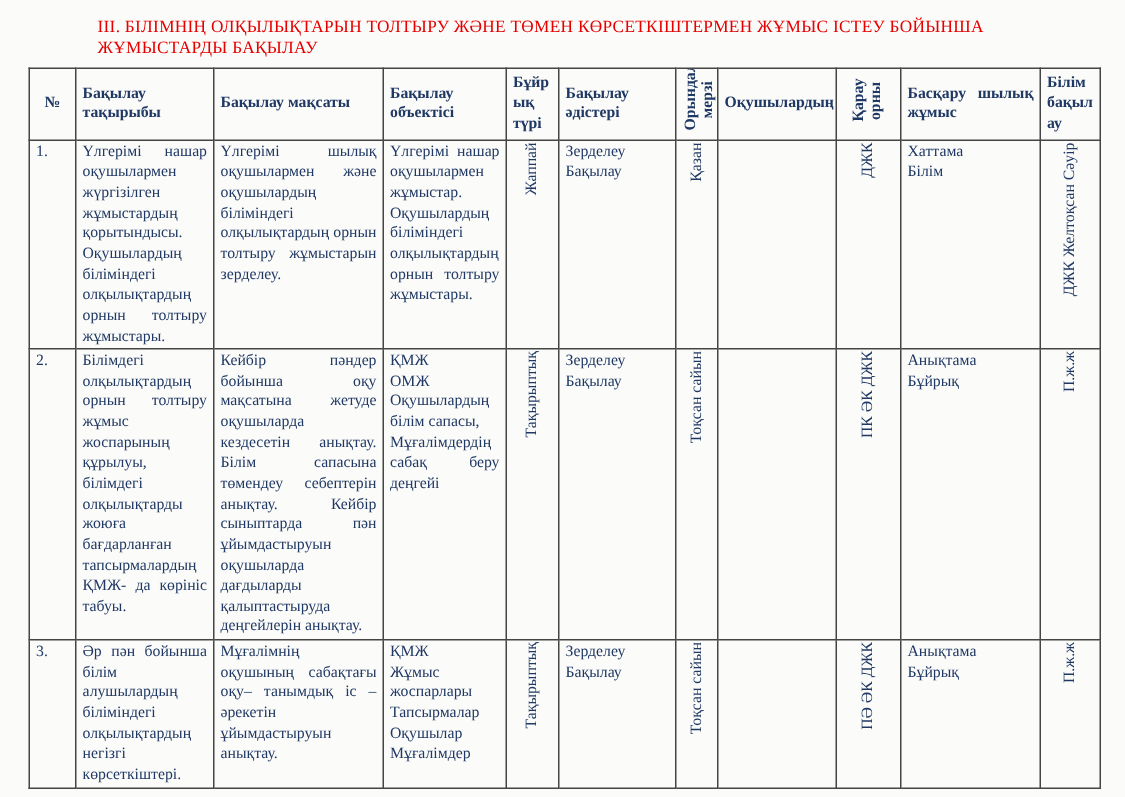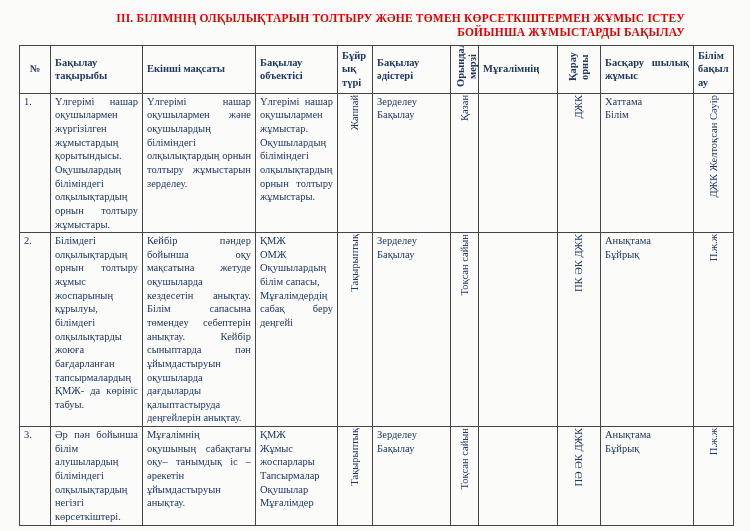--- a/index.html
+++ b/index.html
@@ -7,23 +7,23 @@
     width:750px;height:531px;
     background:#fbfbf9;
     font-family:"Liberation Serif","DejaVu Serif",serif;
     color:#1f3864;
     overflow:hidden;
   }
   .page{width:750px;height:531px;position:relative;}
   .doc-title{
     margin:11px auto 0 auto;
     max-width:620px;
-    text-align:right;
+    text-align:left;
     color:#e60000;
-    font-weight:bold;
+    font-weight:normal;
     font-size:11.5px;
     line-height:1.25;
     letter-spacing:.2px;
   }
   table.ctrl{
     margin:5px 0 0 19px;
     border-collapse:collapse;
     table-layout:fixed;
     width:714px;
     font-size:10.5px;
@@ -81,35 +81,35 @@
         <col style="width:79px">
         <col style="width:43px">
       <col style="width:93px">
         <col style="width:40px">
     </colgroup>
 
     <tbody>
         <tr style="height:48px">
       <th class="center">№</th>
       <th>Бақылау тақырыбы</th>
-      <th>Екінші мақсаты</th>
+      <th>Бақылау мақсаты</th>
       <th>Бақылау объектісі</th>
       <th class="brk">Бұйрық түрі</th>
       <th>Бақылау әдістері</th>
       <th class="vhead"><span class="vtext vwrap">Орындалу мерзі</span></th>
-      <th>Мұғалімнің</th>
+      <th>Оқушылардың</th>
       <th class="vhead"><span class="vtext vwrap">Қарау орны</span></th>
       <th style="text-align:justify">Басқару шылық жұмыс</th>
       <th class="brk">Білім бақылау</th>
     </tr>
 
     <tr style="height:123px">
       <td class="num-cell">1.</td>
       <td class="body-cell">Үлгерімі нашар оқушылармен жүргізілген жұмыстардың қорытындысы. Оқушылардың біліміндегі олқылықтардың орнын толтыру жұмыстары.</td>
-      <td class="body-cell">Үлгерімі нашар оқушылармен және оқушылардың біліміндегі олқылықтардың орнын толтыру жұмыстарын зерделеу.</td>
+      <td class="body-cell">Үлгерімі шылық оқушылармен және оқушылардың біліміндегі олқылықтардың орнын толтыру жұмыстарын зерделеу.</td>
       <td class="body-cell">Үлгерімі нашар оқушылармен жұмыстар. Оқушылардың біліміндегі олқылықтардың орнын толтыру жұмыстары.</td>
       <td class="vmid"><span class="vtext">Жаппай</span></td>
       <td class="body-cell">Зерделеу
 Бақылау</td>
       <td class="vcell"><span class="vtext">Қазан</span></td>
       <td class="body-cell"></td>
       <td class="vcell"><span class="vtext">ДЖК</span></td>
       <td class="body-cell">Хаттама
 Білім</td>
       <td class="vcell"><span class="vtext">ДЖК Желтоқсан Сәуір</span></td>

